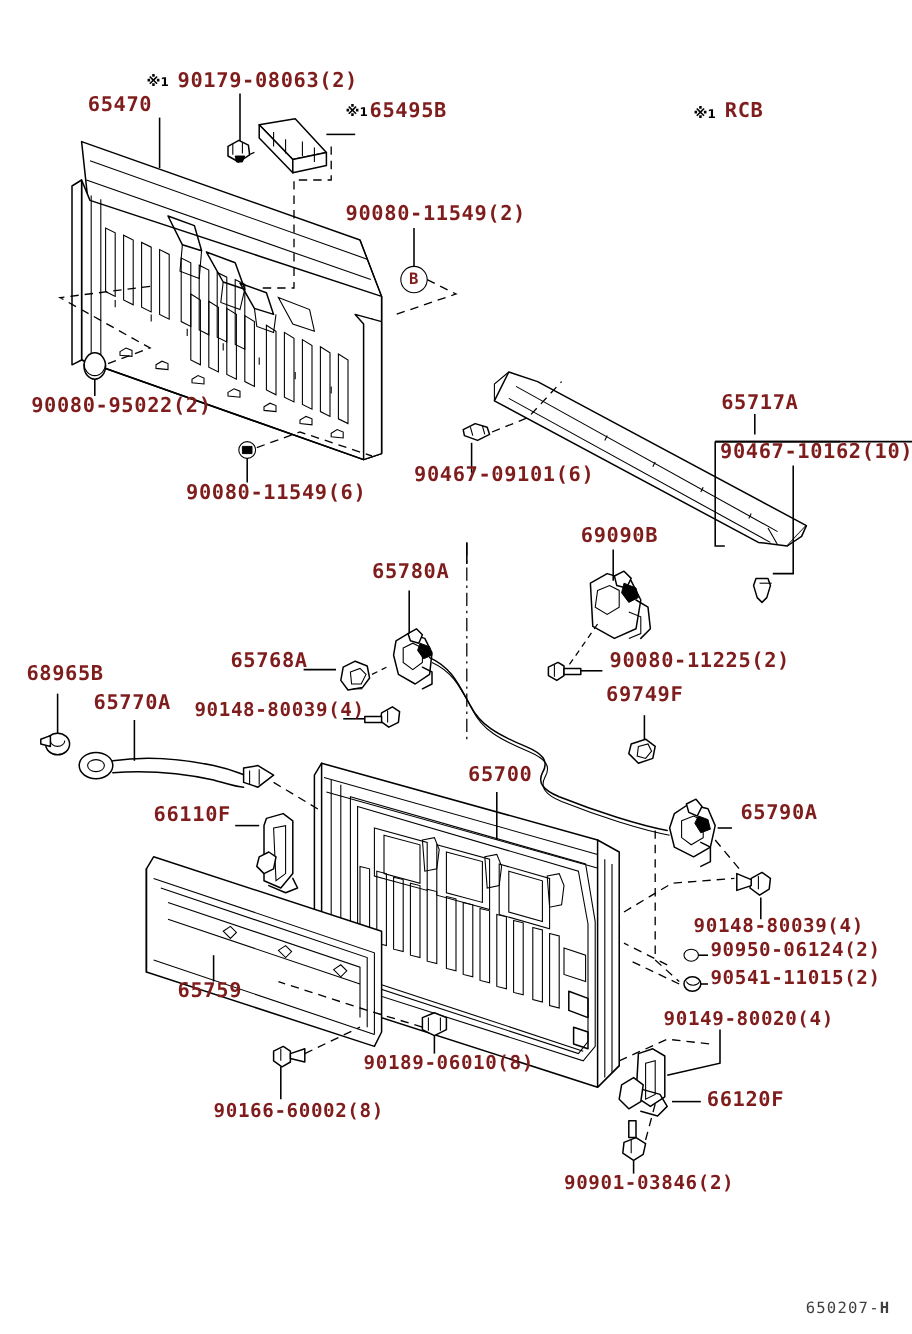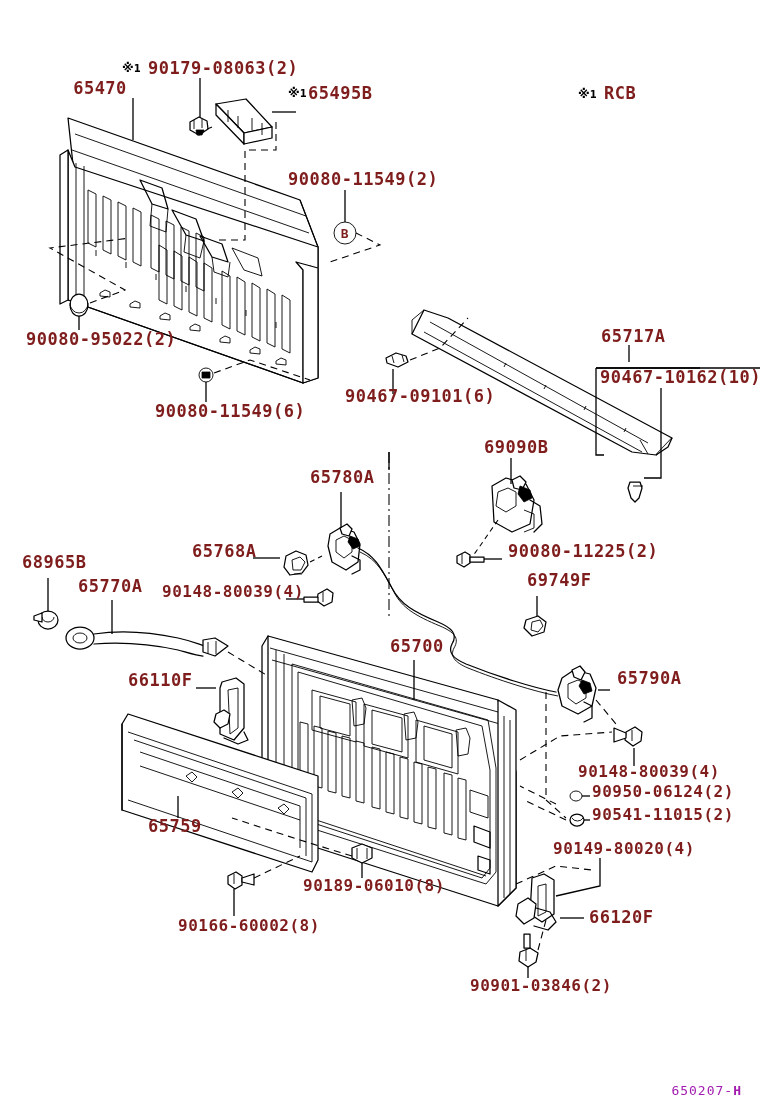--- a/index.html
+++ b/index.html
@@ -26,21 +26,21 @@
   .ref-mark{
     position:absolute;
     font-family:"DejaVu Sans","Liberation Sans",sans-serif;
     font-size:12px;font-weight:bold;white-space:nowrap;
   }
   .ref-mark .star{font-size:12px;}
   .ref-mark .sub{font-size:10px;vertical-align:baseline;}
   .footer-id{
     position:absolute;right:18px;bottom:14px;
     font-family:"DejaVu Sans Mono","Liberation Mono",monospace;
-    font-size:13px;letter-spacing:1px;color:#a21caf;
+    font-size:13px;letter-spacing:1px;color:#404040;
   }
   .footer-id b{font-weight:bold;}
 </style>
 </head>
 <body>
 
 <div id="diagram-root">
 
   <svg id="art" viewBox="0 0 760 1112">
     <defs>
@@ -440,21 +440,21 @@
   <div class="lbl" style="left:26px;top:339px;transform:translate(0,-50%);">90080-95022(2)</div>
   <div class="lbl" style="left:155px;top:411px;transform:translate(0,-50%);">90080-11549(6)</div>
   <div class="lbl" style="left:345px;top:396px;transform:translate(0,-50%);">90467-09101(6)</div>
   <div class="lbl" style="left:601px;top:336px;transform:translate(0,-50%);">65717A</div>
   <div class="lbl" style="left:600px;top:377px;transform:translate(0,-50%);">90467-10162(10)</div>
   <div class="lbl" style="left:484px;top:447px;transform:translate(0,-50%);">69090B</div>
   <div class="lbl" style="left:310px;top:477px;transform:translate(0,-50%);">65780A</div>
   <div class="lbl" style="left:192px;top:551px;transform:translate(0,-50%);">65768A</div>
   <div class="lbl" style="left:508px;top:551px;transform:translate(0,-50%);">90080-11225(2)</div>
   <div class="lbl" style="left:22px;top:562px;transform:translate(0,-50%);">68965B</div>
-  <div class="lbl" style="left:505px;top:580px;transform:translate(0,-50%);margin-left:22px;">69749F</div>
+  <div class="lbl" style="left:505px;top:580px;transform:translate(0,-50%);">69749F</div>
   <div class="lbl" style="left:78px;top:586px;transform:translate(0,-50%);">65770A</div>
   <div class="lbl sm" style="left:162px;top:592px;transform:translate(0,-50%);">90148-80039(4)</div>
   <div class="lbl" style="left:390px;top:646px;transform:translate(0,-50%);">65700</div>
   <div class="lbl" style="left:128px;top:680px;transform:translate(0,-50%);">66110F</div>
   <div class="lbl" style="left:617px;top:678px;transform:translate(0,-50%);">65790A</div>
   <div class="lbl sm" style="left:578px;top:772px;transform:translate(0,-50%);">90148-80039(4)</div>
   <div class="lbl sm" style="left:592px;top:792px;transform:translate(0,-50%);">90950-06124(2)</div>
   <div class="lbl sm" style="left:592px;top:815px;transform:translate(0,-50%);">90541-11015(2)</div>
   <div class="lbl" style="left:148px;top:826px;transform:translate(0,-50%);">65759</div>
   <div class="lbl sm" style="left:553px;top:849px;transform:translate(0,-50%);">90149-80020(4)</div>

